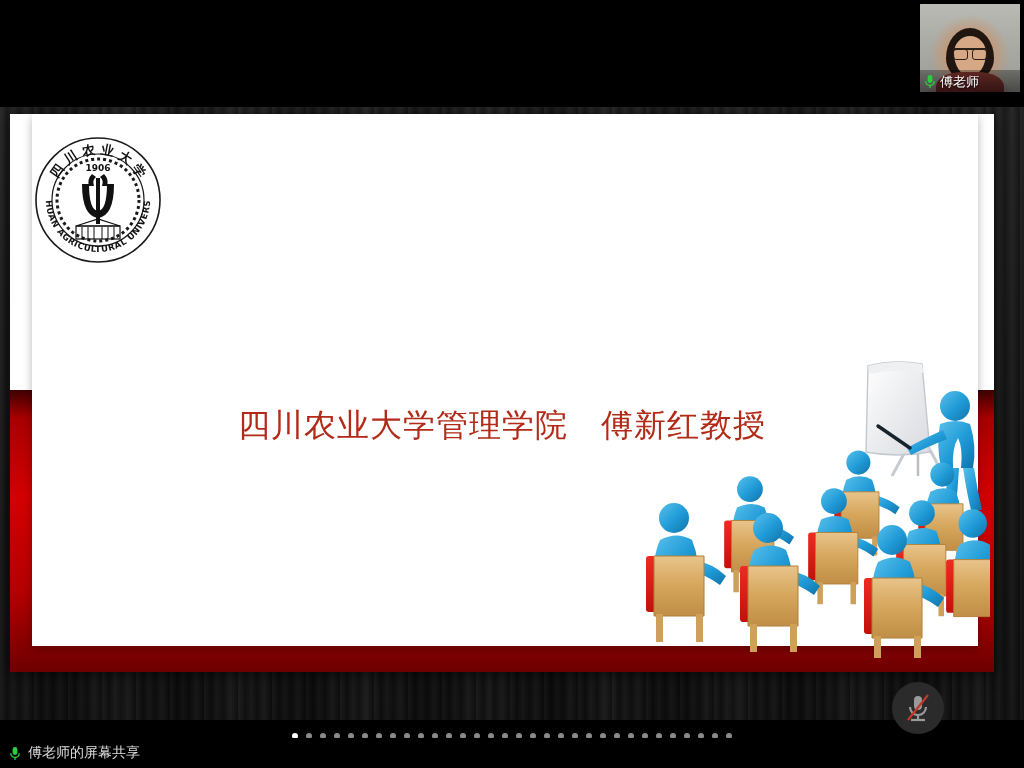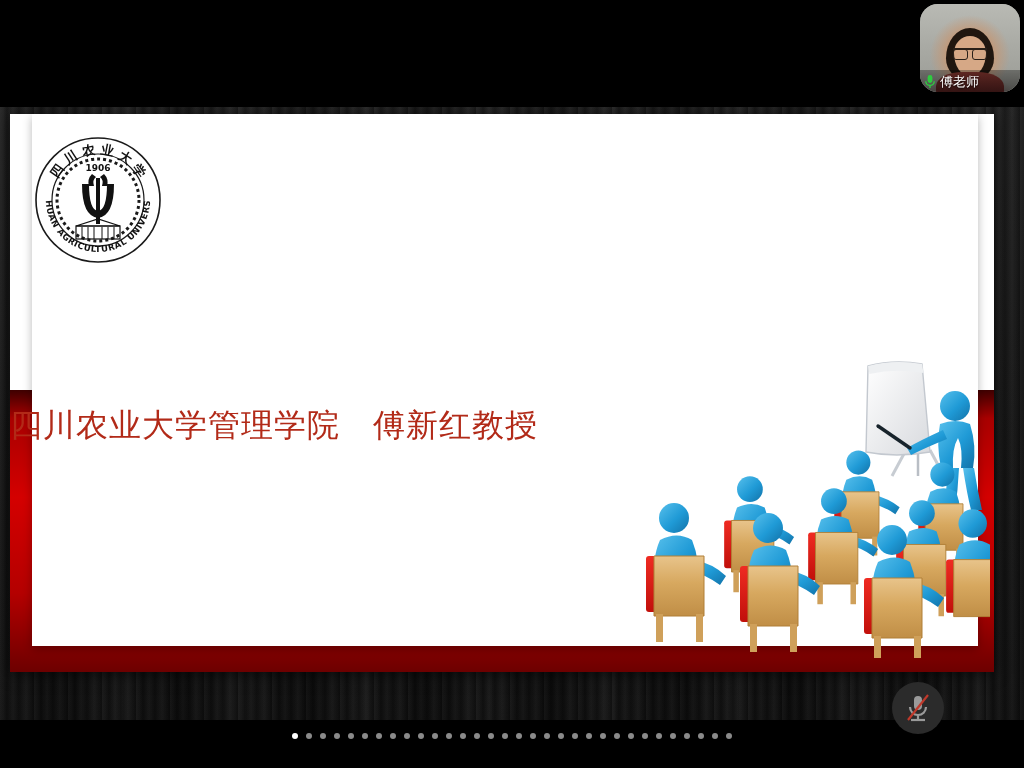--- a/index.html
+++ b/index.html
@@ -85,41 +85,42 @@
     line-height: 68px;
     letter-spacing: 2px;
     color: #C00000;
     text-shadow:
       1px 1px 0 rgba(255,255,255,0.85),
      -1px -1px 0 rgba(255,255,255,0.5);
     white-space: nowrap;
   }
   .subtitle {
     position: absolute; left: 0; right: 0; top: 290px;
+    text-align: center;
     font-family: "DejaVu Sans", "Liberation Sans", sans-serif;
     font-size: 32px;
     letter-spacing: 1px;
     color: #B22A18;
     white-space: pre;
   }
 
   
   .clipart {
     position: absolute;
     right: 4px; bottom: 14px;
     width: 360px; height: 300px;
   }
   .clipart svg { display: block; width: 100%; height: 100%; }
 
   
   .video-tile {
     position: absolute;
     right: 4px; top: 4px;
     width: 100px; height: 88px;
-    border-radius: 18px;
+    border-radius: 1px;
     overflow: hidden;
     background: #8d8f8b;
   }
   .video-tile .feed {
     position: absolute; inset: 0;
     background:
       radial-gradient(ellipse 80% 60% at 50% 115%, #7a3b3f 0%, rgba(122,59,63,0) 62%),
       radial-gradient(circle at 50% 58%, #d9ad92 0%, #c39877 30%, rgba(195,152,119,0) 56%),
       linear-gradient(180deg, #b9bab4 0%, #a9aaa4 48%, #9a9b95 100%);
   }
@@ -431,14 +432,22 @@
       <span class="dot"></span>
       <span class="dot"></span>
       <span class="dot"></span>
       <span class="dot"></span>
       <span class="dot"></span>
       <span class="dot"></span>
       <span class="dot"></span>
       <span class="dot"></span>
     </div>
 
+  <div class="statusbar">
+    <svg class="mic-green" viewBox="0 0 12 15">
+      <rect x="3.6" y="1" width="4.8" height="8" rx="2.4" fill="#2ecc40"></rect>
+      <path d="M1.8 7.2 a4.2 4.2 0 0 0 8.4 0" fill="none" stroke="#2ecc40" stroke-width="1.4"></path>
+      <line x1="6" y1="11.2" x2="6" y2="14" stroke="#2ecc40" stroke-width="1.4"></line>
+    </svg>
+    <span>傅老师的屏幕共享</span>
+  </div>
 
 </div>
 
 </body></html>

